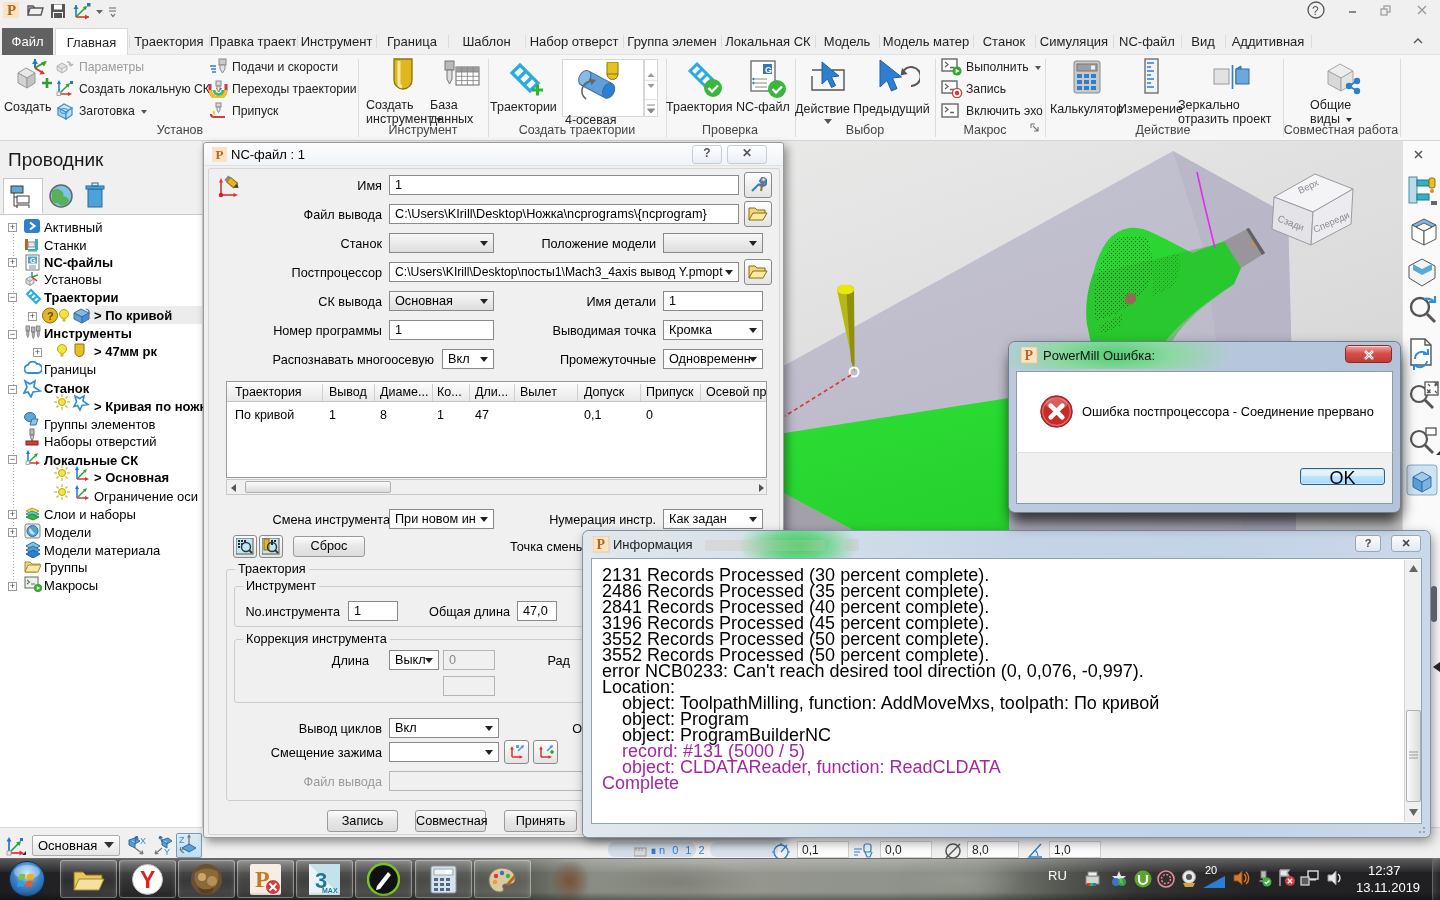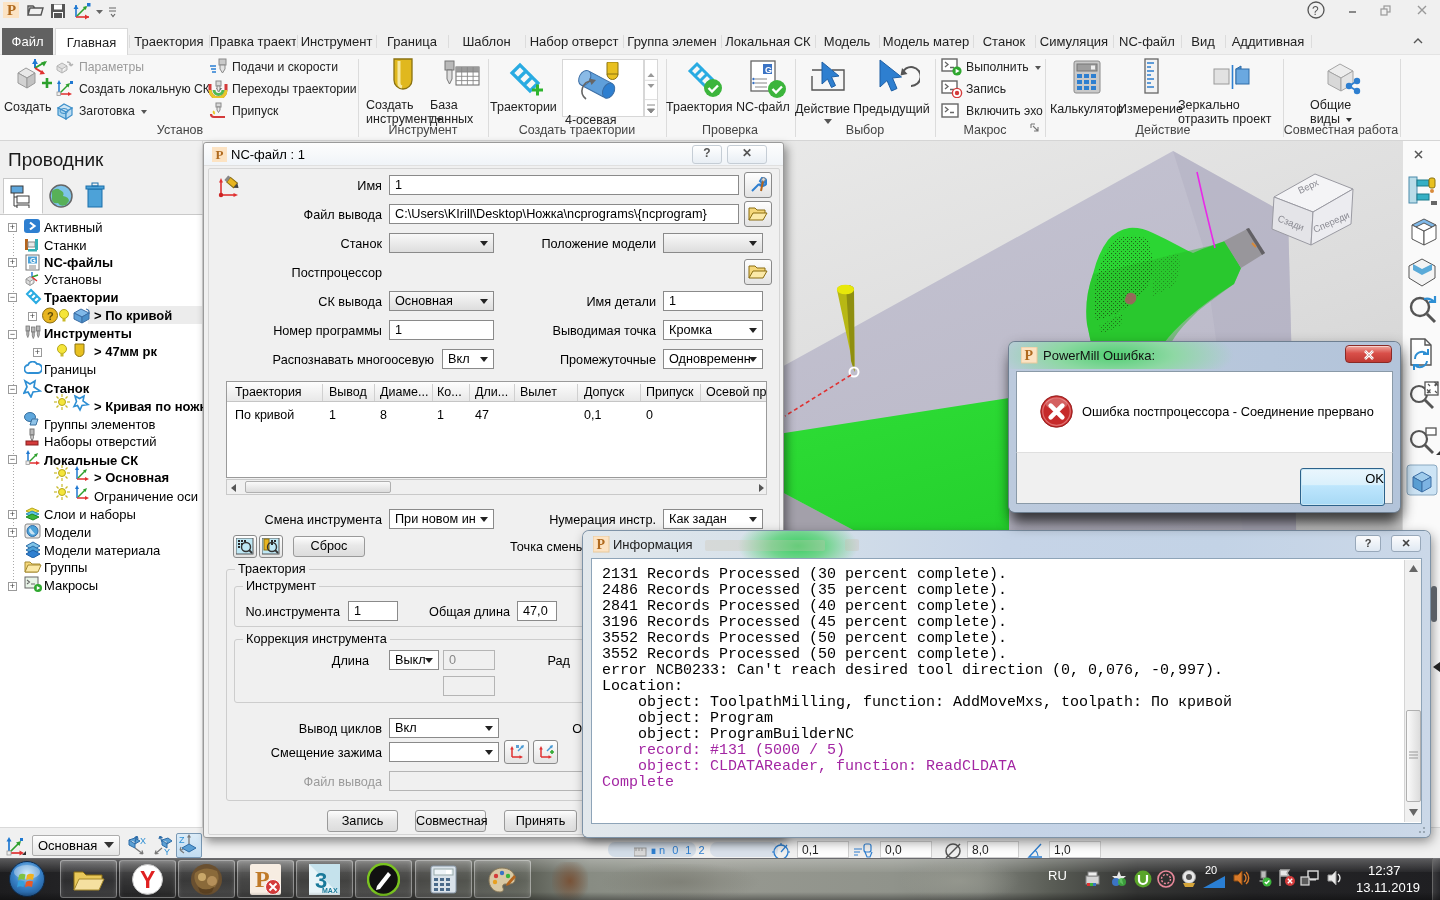--- a/index.html
+++ b/index.html
@@ -48,21 +48,21 @@
 .combo .ar{position:absolute;right:5px;top:7px;width:0;height:0;border-left:4px solid transparent;border-right:4px solid transparent;border-top:5px solid #222}
 .dbtn{position:absolute;background:linear-gradient(#fefefe,#e3e3e3);border:1px solid #8a8a8a;border-radius:3px}
 .groupbox{position:absolute;border:1px solid #cdcdcd;border-radius:3px}
 .grouplab{position:absolute;font-size:12.7px;color:#000;background:#f0f0f0;padding:0 3px}
 .pushbtn{position:absolute;background:linear-gradient(#fdfdfd,#e8e8e8 45%,#dcdcdc);border:1px solid #9a9a9a;border-radius:3px;text-align:center;font-size:12.7px;color:#000}
 #ncdlg div{white-space:nowrap}
 
 #infowin{left:583px;top:531px;width:847px;height:306px;border-radius:6px 6px 5px 5px;background:linear-gradient(90deg,#e2e8ec,#d4dfe9 25%,#c6d4e7 50%,#c3d3e6 75%,#cbd8e8);box-shadow:0 0 0 1px #7e93a7,2px 4px 12px rgba(0,0,0,.45)}
 #infotitle{position:absolute;left:0;top:0;width:100%;height:27px;font-size:13px;color:#1a1a1a}
 #infobody{position:absolute;left:8px;top:27px;width:831px;height:266px;background:#fff;border:1px solid #8ea4b8}
-#infotext{position:absolute;left:10px;top:8px;font-family:Liberation Mono, monospace;font-size:15px;line-height:16px;color:#000;white-space:pre}
+#infotext{position:absolute;left:10px;top:8px;font-family:Liberation Sans, sans-serif;font-size:18px;line-height:16px;color:#000;white-space:pre}
 
 #errdlg{left:1009px;top:342px;width:391px;height:170px;border-radius:6px;background:linear-gradient(90deg,#bccadd,#b3c4da);box-shadow:0 0 0 1px #6e7f91,0 14px 14px -2px rgba(0,0,0,.55),3px 5px 14px rgba(0,0,0,.45)}
 
 #taskbar{left:0;top:858px;width:1440px;height:42px;background:linear-gradient(90deg,#1d1d1f 0%,#252527 6%,#2e2e2e 12%,#3c3c3a 28%,#55584f 36%,#888c83 41%,#969890 50%,#90938b 62%,#82857e 68%,#5a5d56 73%,#333433 79%,#242426 87%,#1f1f22 100%);overflow:hidden}
 #taskbar:before{content:"";position:absolute;left:0;top:0;width:1440px;height:14px;background:linear-gradient(rgba(255,255,255,.28),rgba(255,255,255,.04));}
 #taskbar:after{content:"";position:absolute;left:0;bottom:0;width:1440px;height:8px;background:linear-gradient(rgba(0,0,0,0),rgba(0,0,0,.35));}
 .tbtn{position:absolute;top:2px;width:57px;height:38px;border:1px solid rgba(255,255,255,.4);border-radius:3px;background:linear-gradient(rgba(255,255,255,.18),rgba(255,255,255,.05) 55%,rgba(255,255,255,.12));box-shadow:inset 0 0 4px rgba(255,255,255,.15)}
 </style></head>
 <body>
 <div id="stage">
@@ -784,20 +784,21 @@
       </svg>
  <div class="flabel" style="left:20px;top:94px;width:158px">Станок</div>
  <div class="combo" style="left:185px;top:90px;width:105px">
         <span class="ar"></span>
       </div>
  <div class="flabel" style="left:294px;top:94px;width:158px">Положение модели</div>
  <div class="combo" style="left:459px;top:90px;width:100px">
         <span class="ar"></span>
       </div>
  <div class="flabel" style="left:20px;top:123px;width:158px">Постпроцессор</div>
+ <div class="tfield" style="left:185px;top:119px;width:350px;font-size:12.2px">C:\Users\KIrill\Desktop\посты1\Mach3_4axis вывод Y.pmopt<span class="ar" style="position:absolute;right:5px;top:7px;width:0;height:0;border-left:4px solid transparent;border-right:4px solid transparent;border-top:5px solid #222"></span></div>
  <div class="dbtn" style="left:540px;top:116px;width:28px;height:26px"></div>
  <svg class="abs" style="left:544px;top:121px" width="20" height="16" viewBox="0 0 20 16">
         <path d="M1 14 V2 h6 l2 2 h8 v3" fill="#f5d77a" stroke="#8a6d10"></path>
         <path d="M1 14 l4 -7 h14 l-4 7 Z" fill="#fbe9a8" stroke="#8a6d10"></path>
       </svg>
  <div class="flabel" style="left:20px;top:152px;width:158px">СК вывода</div>
  <div class="combo" style="left:185px;top:148px;width:105px">Основная<span class="ar"></span></div>
  <div class="flabel" style="left:294px;top:152px;width:158px">Имя детали</div>
  <div class="tfield" style="left:459px;top:148px;width:100px">1</div>
  <div class="flabel" style="left:20px;top:181px;width:158px">Номер программы</div>
@@ -838,21 +839,21 @@
  </div>
  <div class="abs" style="left:22px;top:336px;width:541px;height:16px;background:#f0f0f0;border:1px solid #c9c9c9">
   <svg class="abs" style="left:3px;top:4px" width="8" height="8">
           <path d="M6 0 l-5 4 l5 4 Z" fill="#555"></path>
         </svg>
   <svg class="abs" style="left:530px;top:4px" width="8" height="8">
           <path d="M2 0 l5 4 l-5 4 Z" fill="#555"></path>
         </svg>
   <div class="abs" style="left:18px;top:1px;width:146px;height:12px;background:linear-gradient(#fafafa,#dcdcdc);border:1px solid #b0b0b0;border-radius:2px"></div>
  </div>
- <div class="flabel" style="left:20px;top:370px;width:158px">Смена инструмента</div>
+ <div class="flabel" style="left:28px;top:370px;width:158px">Смена инструмента</div>
  <div class="combo" style="left:185px;top:366px;width:105px;background:#fff">При новом ин<span class="ar"></span></div>
  <div class="flabel" style="left:294px;top:370px;width:158px">Нумерация инстр.</div>
  <div class="combo" style="left:459px;top:366px;width:100px;background:#fff">Как задан<span class="ar"></span></div>
  <div class="dbtn" style="left:29px;top:392px;width:24px;height:23px"></div>
  <svg class="abs" style="left:32px;top:395px" width="18" height="17" viewBox="0 0 18 17">
         <rect x="0" y="0" width="17" height="16" fill="#bfe8f5" stroke="#555"></rect>
         <g fill="#2a2a2a">
           <rect x="2" y="2" width="2" height="2"></rect>
           <rect x="5" y="2" width="2" height="2"></rect>
           <rect x="8" y="2" width="2" height="2"></rect>
@@ -990,21 +991,21 @@
  <div class="abs" style="left:7px;top:29px;width:377px;height:81px;background:#fff;border:1px solid #8a9aa8;border-bottom:none"></div>
  <svg class="abs" style="left:30px;top:52px" width="35" height="35" viewBox="0 0 42 42">
   <circle cx="21" cy="21" r="19" fill="#c62a2a"></circle>
   <circle cx="21" cy="21" r="19" fill="none" stroke="#8a1a1a" stroke-width="1"></circle>
   <circle cx="21" cy="21" r="16.5" fill="none" stroke="#e88a8a" stroke-width="1.5" opacity=".7"></circle>
   <path d="M14 14 l14 14 m0 -14 l-14 14" stroke="#fff" stroke-width="5.5" stroke-linecap="round"></path>
   <ellipse cx="21" cy="12" rx="13" ry="7" fill="#fff" opacity=".25"></ellipse>
  </svg>
  <div class="abs" style="left:73px;top:62px;font-size:12.8px;color:#000;white-space:nowrap">Ошибка постпроцессора - Соединение прервано</div>
  <div class="abs" style="left:7px;top:110px;width:377px;height:52px;background:#f0f0f0;border:1px solid #8a9aa8;border-top:1px solid #dfdfdf"></div>
- <div class="abs" style="left:291px;top:126px;width:85px;height:38px;background:linear-gradient(#eaf6fd,#d9f0fc 45%,#bee6fd 46%,#a7d9f5);border:1px solid #2c628b;border-radius:3px;text-align:right;font-size:13px;line-height:19px;color:#000;box-shadow:0 0 0 1px #c9e7f5 inset">OK</div>
+ <div class="abs" style="left:291px;top:126px;width:85px;height:17px;background:linear-gradient(#eaf6fd,#d9f0fc 45%,#bee6fd 46%,#a7d9f5);border:1px solid #2c628b;border-radius:3px;text-align:center;font-size:18px;line-height:19px;color:#000;box-shadow:0 0 0 1px #c9e7f5 inset">OK</div>
 </div>
 <div class="abs" style="left:1431px;top:586px;width:6px;height:36px;background:#5a5f66;border-radius:3px"></div>
 <svg class="abs" style="left:1433px;top:662px" width="7" height="10">
       <path d="M7 0 v10 l-7 -5 Z" fill="#222"></path>
     </svg>
 <div class="abs" id="taskbar">
  <div class="abs" style="left:0;top:0;width:1440px;height:1px;background:#6a6a6e"></div>
  <div class="abs" style="left:552px;top:4px;width:36px;height:38px;background:radial-gradient(ellipse 20px 22px at 50% 50%,rgba(120,75,45,.85),rgba(120,75,45,0))"></div>
  <div class="abs" style="left:600px;top:6px;width:160px;height:36px;background:radial-gradient(ellipse 80px 20px at 50% 50%,rgba(110,110,100,.5),rgba(110,110,100,0))"></div>
  <div class="abs" style="left:900px;top:4px;width:120px;height:38px;background:radial-gradient(ellipse 60px 22px at 50% 50%,rgba(160,162,152,.55),rgba(160,162,152,0))"></div>

